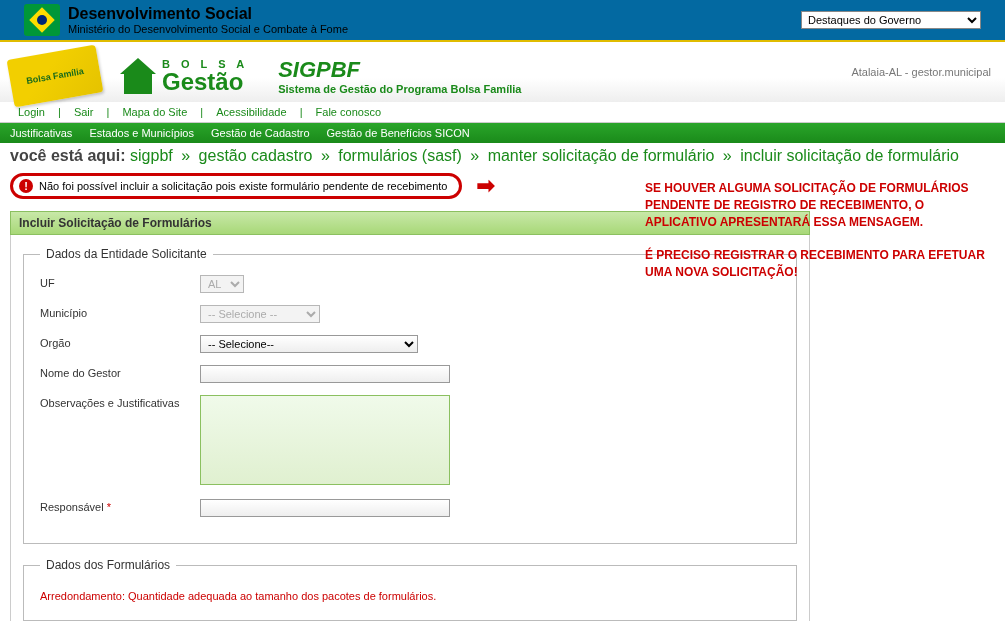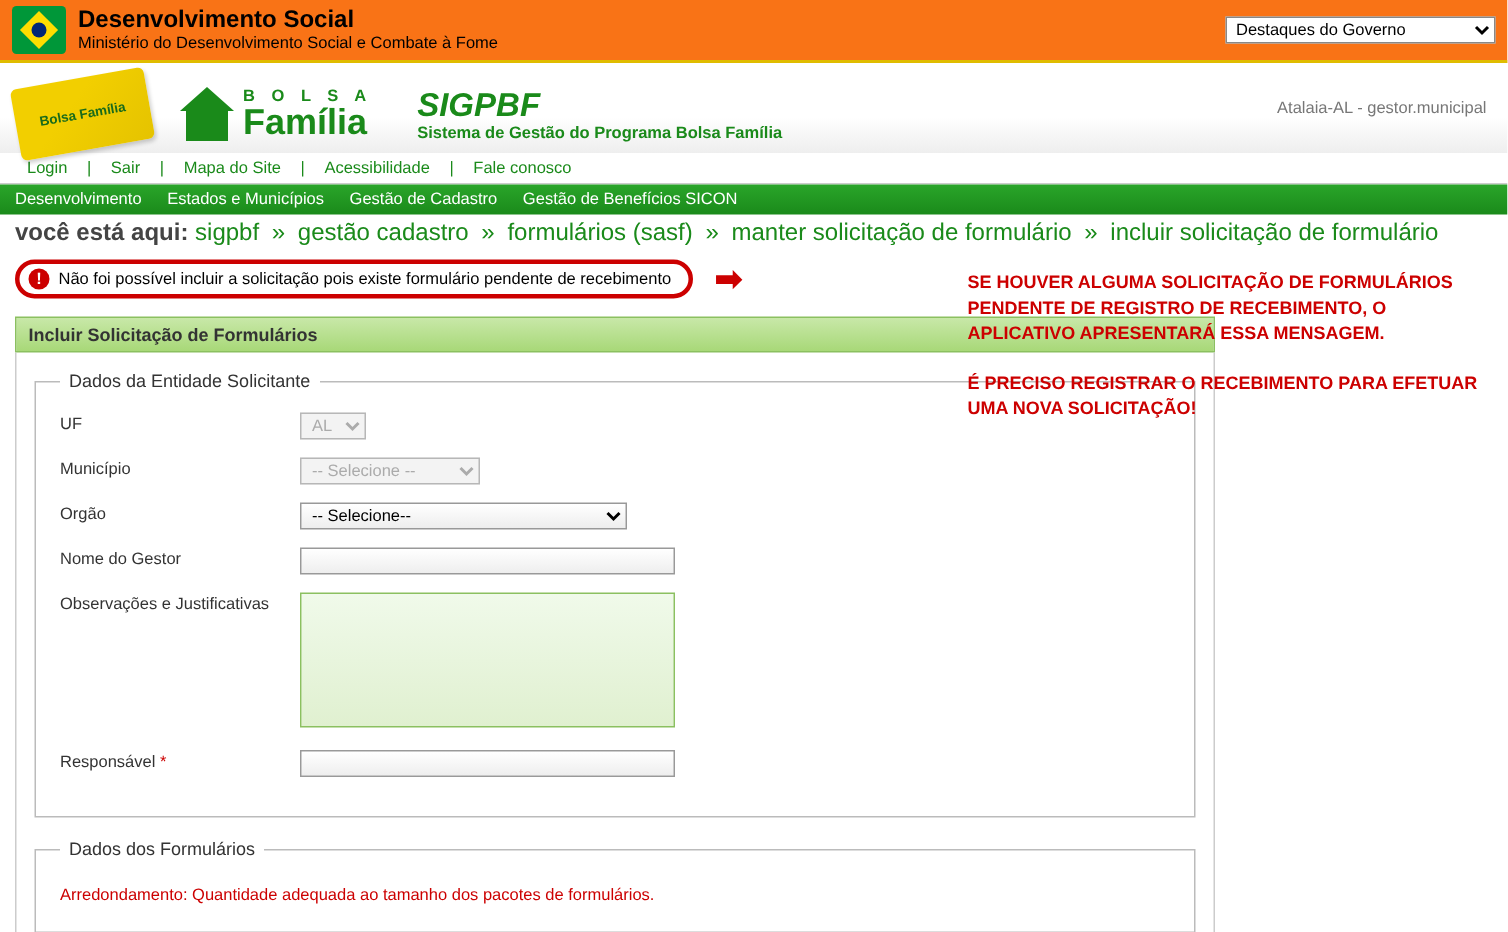--- a/index.html
+++ b/index.html
@@ -1,19 +1,19 @@
 <!DOCTYPE html>
 <html><head>
   <meta charset="utf-8">
   <style>
     * { box-sizing: border-box; margin: 0; padding: 0; }
     body { font-family: Verdana, Arial, sans-serif; font-size: 11px; color: #333; background: #fff; width: 1005px; }
     
     
-    .top-header { background: #f97316; border-bottom: 2px solid #e0bc00; display: flex; align-items: center; padding: 4px 8px; height: 42px; }
+    .top-header { background: #0369a1; border-bottom: 2px solid #e0bc00; display: flex; align-items: center; padding: 4px 24px; height: 42px; }
     .flag-icon { width: 36px; height: 32px; background: linear-gradient(135deg, #009739 0%, #009739 100%); border-radius: 3px; margin-right: 8px; position: relative; }
     .flag-icon::before { content: ''; position: absolute; top: 50%; left: 50%; transform: translate(-50%, -50%) rotate(45deg); width: 18px; height: 18px; background: #fedd00; }
     .flag-icon::after { content: ''; position: absolute; top: 50%; left: 50%; transform: translate(-50%, -50%); width: 10px; height: 10px; border-radius: 50%; background: #002776; }
     .header-titles { flex: 1; }
     .header-title { font-size: 16px; font-weight: bold; color: #000; }
     .header-subtitle { font-size: 11px; color: #000; }
     .highlights-select { background: #fff; border: 1px solid #888; font-size: 11px; padding: 1px 2px; width: 180px; }
 
     
     .banner { background: linear-gradient(#fff 0%, #fff 60%, #eee 100%); padding: 8px 10px 0 10px; display: flex; align-items: center; position: relative; height: 60px; }
@@ -89,21 +89,21 @@
 </div>
 
 <div class="banner">
   <div class="card-icon">
       <span>Bolsa Família</span>
     </div>
   <div class="familia-logo">
     <div class="house-icon"></div>
     <div class="familia-text">
       <div class="familia-small">B O L S A</div>
-      <div class="familia-big">Família</div>
+      <div class="familia-big">Gestão</div>
     </div>
   </div>
   <div class="sigpbf-block">
     <div class="sigpbf-title">SIGPBF</div>
     <div class="sigpbf-sub">Sistema de Gestão do Programa Bolsa Família</div>
   </div>
   <div class="user-context">Atalaia-AL - gestor.municipal</div>
 </div>
 
 <div class="links-bar">
@@ -112,21 +112,21 @@
   <a>Sair</a>
   <span class="sep">|</span>
   <a>Mapa do Site</a>
   <span class="sep">|</span>
   <a>Acessibilidade</a>
   <span class="sep">|</span>
   <a>Fale conosco</a>
 </div>
 
 <div class="menu-bar">
-  <span>Desenvolvimento</span>
+  <span>Justificativas</span>
   <span>Estados e Municípios</span>
   <span>Gestão de Cadastro</span>
   <span>Gestão de Benefícios  SICON</span>
 </div>
 
 <div class="breadcrumb">
   <span class="label">você está aqui:</span>
   <span>sigpbf</span>
   <span class="sep">»</span>
   <span>gestão cadastro</span>

